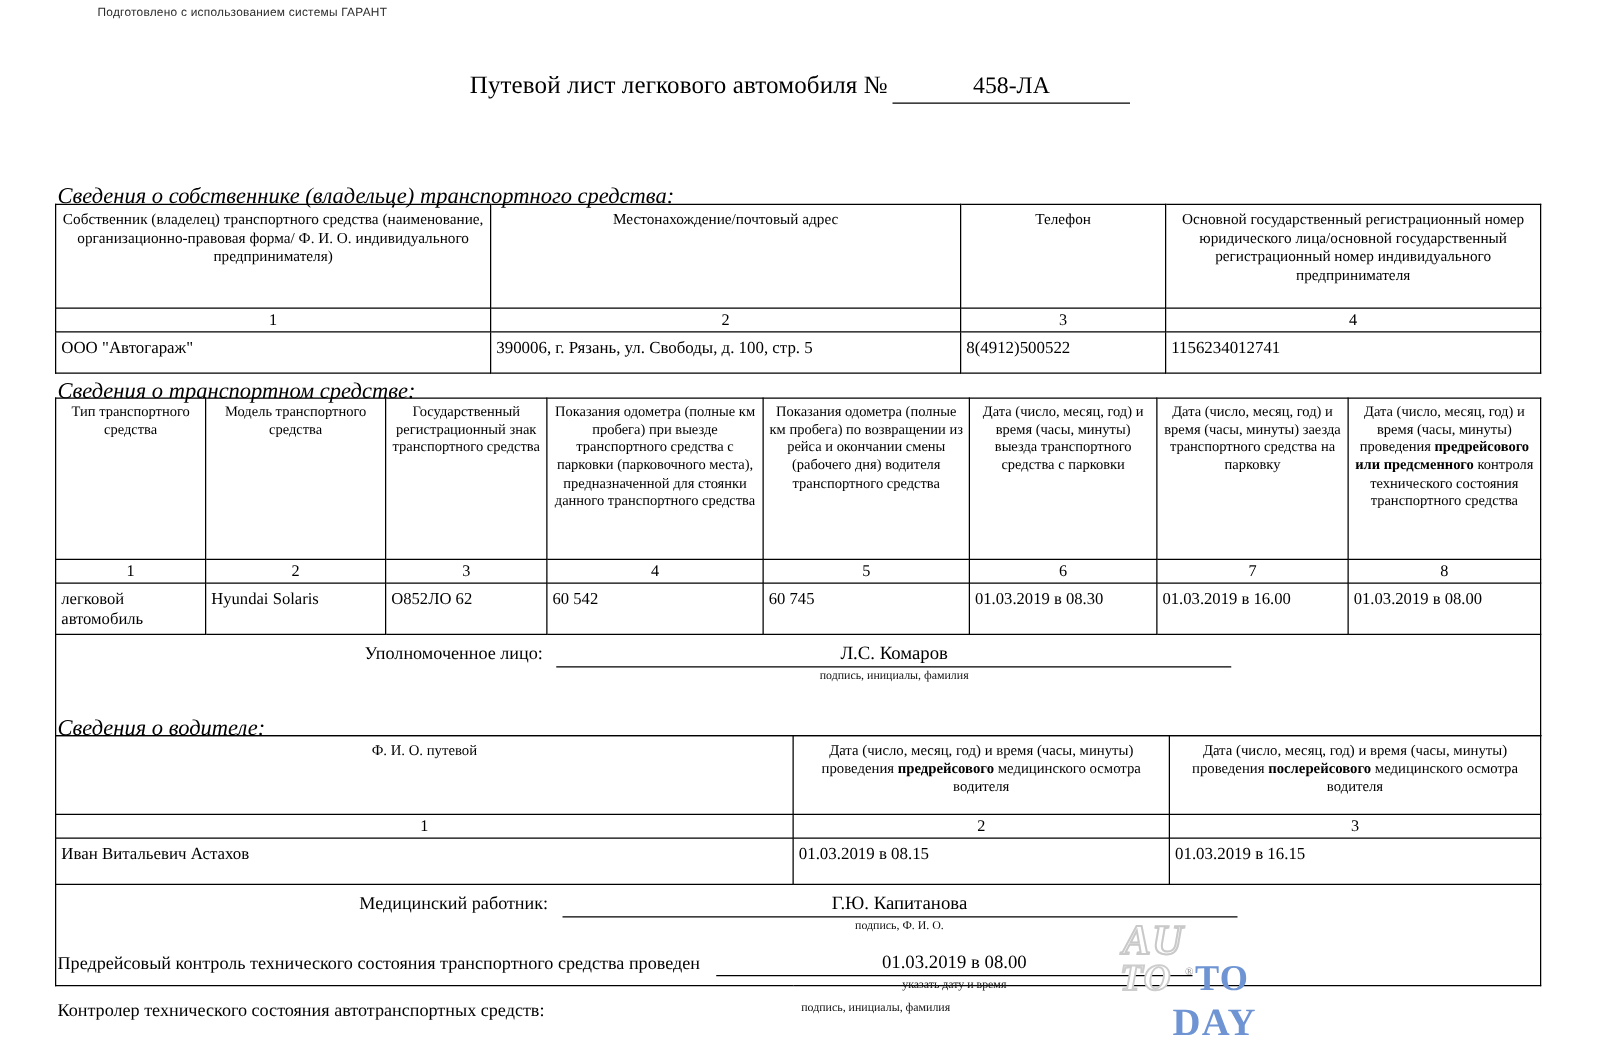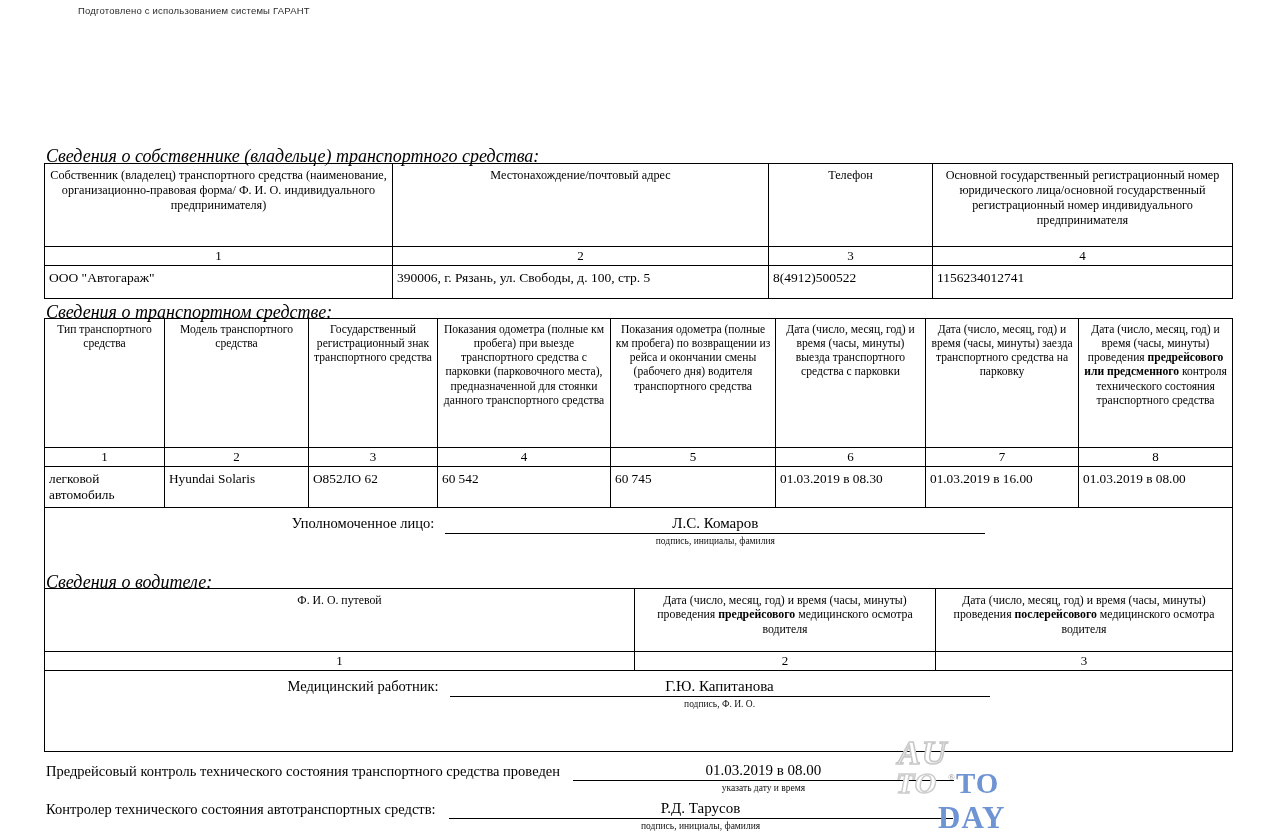--- a/index.html
+++ b/index.html
@@ -252,20 +252,26 @@
     font-family: "Liberation Serif", serif;
   }
 </style>
 </head>
 <body>
 
 <div class="page">
 
   <div class="garant-line">Подготовлено с использованием системы ГАРАНТ</div>
 
+  <div class="doc-title-row">
+    <span class="doc-title">Путевой лист легкового автомобиля №</span>
+    <span class="doc-number-wrap">
+      <span class="doc-number ruled">458-ЛА</span>
+    </span>
+  </div>
 
 
   <div class="section-label" id="owner-section-label">Сведения о собственнике (владельце) транспортного средства:</div>
 
   <table class="grid" id="owner-table">
     <colgroup>
       <col style="width:348px">
         <col style="width:376px">
         <col style="width:164px">
         <col style="width:300px">
@@ -363,20 +369,25 @@
         <td class="hdr">Ф. И. О. путевой</td>
         <td class="hdr">Дата (число, месяц, год) и время (часы, минуты) проведения <b>предрейсового</b> медицинского осмотра водителя</td>
         <td class="hdr">Дата (число, месяц, год) и время (часы, минуты) проведения <b>послерейсового</b> медицинского осмотра водителя</td>
       </tr>
       <tr>
         <td class="num">1</td>
         <td class="num">2</td>
         <td class="num">3</td>
       </tr>
       <tr>
+        <td class="val">Иван Витальевич Астахов</td>
+        <td class="val">01.03.2019 в 08.15</td>
+        <td class="val">01.03.2019 в 16.15</td>
+      </tr>
+      <tr>
         <td class="sig-row-cell" colspan="3">
           <div class="sig-inner">
             <span class="sig-label">Медицинский работник:</span>
             <span class="sig-field">
               <span class="sig-name ruled" style="display:block">Г.Ю. Капитанова</span>
               <span class="caption" style="display:block">подпись, Ф. И. О.</span>
             </span>
           </div>
         </td>
       </tr>
@@ -387,21 +398,20 @@
     <span class="bottom-label">Предрейсовый контроль технического состояния транспортного средства проведен</span>
     <span class="bottom-field">
       <span class="bottom-value ruled" style="display:block">01.03.2019 в 08.00</span>
       <span class="caption" style="display:block">указать дату и время</span>
     </span>
   </div>
 
   <div class="bottom-row" id="controller-row">
     <span class="bottom-label">Контролер технического состояния автотранспортных средств:</span>
     <span class="bottom-field">
-      <span class="bottom-value ruled" style="display:block">Р.Д. Тарусов</span>
       <span class="caption" style="display:block">подпись, инициалы, фамилия</span>
     </span>
   </div>
 
   <div class="watermark">
     <span class="wm-line wm-au">AU</span>
     <span class="wm-line wm-to-outline">TO</span>
     <span class="wm-reg">®</span>
     <span class="wm-line wm-to-blue">TO</span>
     <span class="wm-line wm-day">DAY</span>

